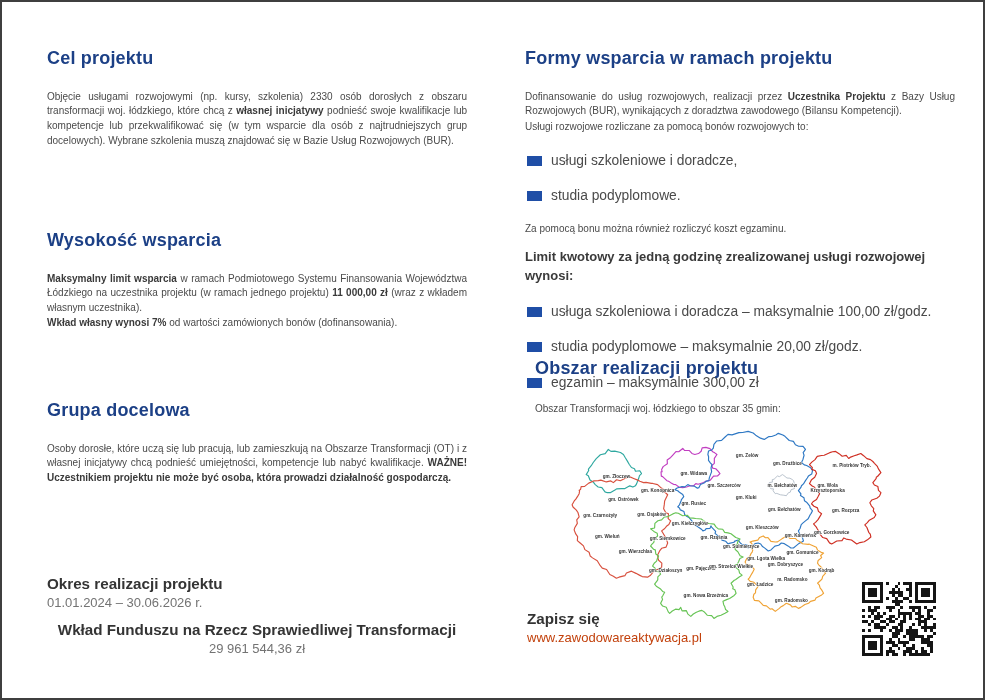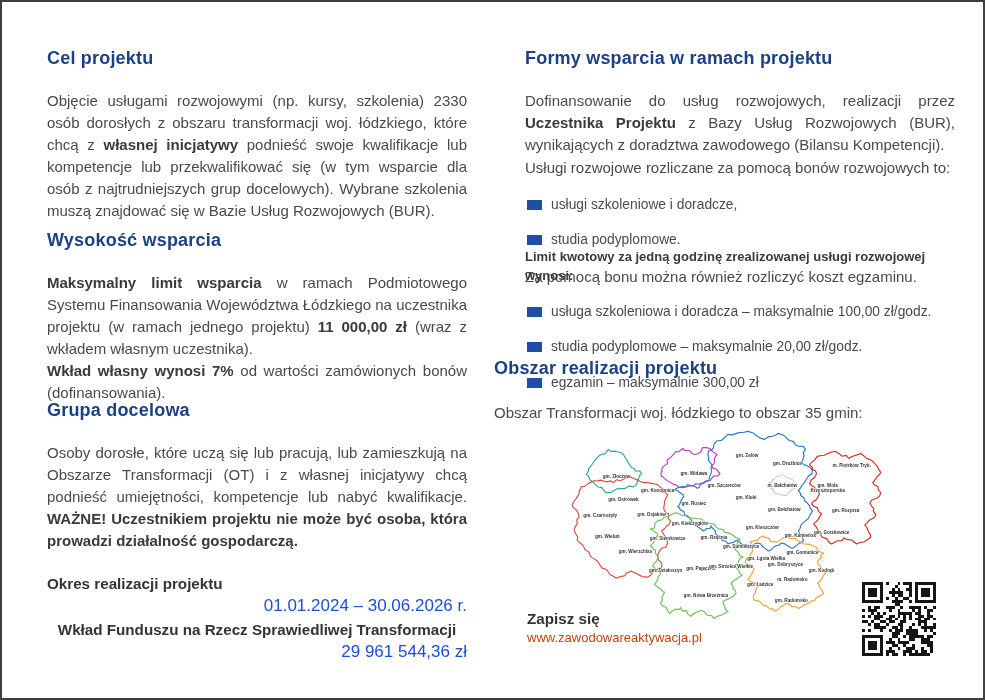--- a/index.html
+++ b/index.html
@@ -9,31 +9,31 @@
     --bullet:#1f4ea6;
   }
   html,body{margin:0;padding:0;background:#fff;}
   #page{
     position:relative;width:985px;height:700px;box-sizing:border-box;
     border:2px solid #3f3f3f;background:#fff;overflow:hidden;
     font-family:"Liberation Sans",sans-serif;
   }
   .abs{position:absolute;}
   h2.sec{font-size:18px;line-height:1.15;font-weight:700;color:var(--navy);margin:0;letter-spacing:.2px;}
-  .body-text{font-size:15px;line-height:1.47;color:var(--body);text-align:justify;margin:0;}
+  .body-text{font-size:10px;line-height:1.47;color:var(--body);text-align:justify;margin:0;}
   .body-text .b{font-weight:700;color:var(--body-bold);}
   .plain{text-align:left;}
   .gap{margin-top:21px;}
   .bullet-row{display:flex;align-items:flex-start;margin:16px 0;}
   .bullet-sq{width:15px;height:10px;background:var(--bullet);margin:5px 9px 0 2px;flex:none;}
   .bullet-label{font-size:13.8px;line-height:1.42;color:var(--body);}
   .bold-line{font-size:13px;line-height:1.45;font-weight:700;color:var(--body-bold);margin:0;}
   .footer-row{display:flex;justify-content:space-between;flex-direction:column;}
   .f-label{font-size:15.2px;font-weight:700;color:#343434;line-height:1.3;}
-  .f-value{font-size:17px;color:#1d4ed8;line-height:1.4;text-align:right;}
+  .f-value{font-size:13px;color:#737373;line-height:1.4;}
   .t-right{text-align:right;}
   .t-center{text-align:center;}
   #map-wrap{z-index:1;}
   #signup{z-index:3;}
   #signup .s-label{font-size:15.2px;font-weight:700;color:#343434;margin-bottom:3px;}
   #signup .s-url{font-size:13px;color:#c2410c;text-decoration:none;display:block;}
   #map-svg text{font-weight:700;fill:#333;paint-order:stroke;stroke:#ffffff;stroke-width:.75px;}
 </style>
 </head>
 <body>
@@ -96,21 +96,21 @@
           <span class="bullet-sq"></span>
           <span class="bullet-label">studia podyplomowe – maksymalnie 20,00 zł/godz.</span>
         </div>
         <div class="bullet-row">
           <span class="bullet-sq"></span>
           <span class="bullet-label">egzamin – maksymalnie 300,00 zł</span>
         </div>
       </div>
   </section>
 
-  <section class="abs" style="left:492px;top:356px;width:430px">
+  <section class="abs" style="left:533px;top:356px;width:430px">
     <h2 class="sec">Obszar realizacji projektu</h2>
     <p class="body-text plain" style="margin-top:23px">Obszar Transformacji woj. łódzkiego to obszar 35 gmin:</p>
   </section>
 
   <div id="map-wrap" class="abs" style="left:551px;top:420px;width:344px;height:248px">
     <svg id="map-svg" viewBox="0 0 342 242" width="344" height="248">
         <path d="M40,38L43.0,34.1L47.1,30.3L51.9,29.2L55,25L57.6,26.9L61.4,26.7L67.1,28.1L70,30L71.6,32.8L74.1,36.9L75.7,39.7L78,43L81.0,44.2L82.0,46.7L86.3,46.2L88,49L86.0,51.0L85.2,53.7L83.1,59.2L82,61L79.4,62.4L76.3,61.2L71.1,64.0L68,64L63.2,64.2L62.0,65.1L56.9,68.0L54,68L51.7,67.2L48.6,63.0L44.9,62.3L42,60L39.9,57.3L36.8,55.3L35.1,51.2L33,50L35.5,46.0L35.2,44.5L38.0,41.2L40,38Z" fill="none" stroke="#2fa8a0" stroke-width="1.15" stroke-linejoin="round"></path>
         <path d="M28,62L31.5,61.7L35.5,58.5L40.4,56.3L45,56L47.6,55.5L53.0,57.3L57.5,56.3L60,58L63.2,55.1L66.9,56.1L71.9,53.7L76,52L80.2,53.8L84.3,55.5L86.4,56.6L90,58L92.5,57.7L97.8,58.8L99.2,58.8L104,60L107.7,63.4L109.6,64.4L110.5,66.8L114,70L111.7,74.8L111.0,76.2L110.7,79.4L110,84L112.2,87.9L114.8,89.0L114.5,93.8L117,96L115.2,99.6L112.8,101.4L111.1,103.6L108,106L109.0,107.6L111.8,112.4L112.6,113.9L114,118L112.4,122.1L108.0,123.3L106.0,125.9L104,130L104.6,134.2L105.0,135.2L108.2,138.0L108,142L105.0,143.9L100.3,145.9L97.0,150.0L94,152L88.7,151.4L86.3,150.2L82.5,148.2L78,146L73.0,147.9L71.5,150.5L65.6,152.0L63,153L60.0,151.0L56.5,149.3L53.3,144.4L49,143L47.0,140.6L44.0,135.7L39.3,132.8L37,131L35.9,127.2L31.7,124.6L30.3,120.9L27,118L24.2,115.6L24.5,111.6L22.6,109.0L21,105L21.6,102.9L24.2,98.5L23.6,95.0L26,92L24.8,87.7L23.2,85.4L19.9,82.2L19,80L21.1,76.2L22.7,74.4L24.6,71.4L26,69L26.4,66.4L26.0,65.5L27.4,64.8L28,62Z" fill="none" stroke="#d8503e" stroke-width="1.15" stroke-linejoin="round"></path>
         <path d="M108,45L109.5,42.1L113.7,39.3L113.5,35.5L117,33L118.9,30.9L122.2,27.2L125.0,27.3L129,24L130.7,26.0L135.6,26.1L138.1,29.0L141,30L144.7,29.1L147.3,26.8L148.3,23.5L152,23L156.0,24.2L158.8,27.3L160.8,28.4L163,30L160.4,33.9L160.4,35.6L160.4,38.8L158,41L158.7,43.6L161.8,44.2L164.1,46.5L166,49L163.5,51.4L159.6,51.5L156.4,55.6L155,56L152.4,56.4L149.7,57.9L144.3,59.6L142,59L139.8,61.1L135.6,61.3L132.7,62.3L129,63L125.5,62.6L122.0,60.0L120.2,59.9L117,58L114.9,56.6L113.2,56.1L111.4,54.2L109,52L107.7,51.5L107.4,47.3L108.5,47.2L108,45Z" fill="none" stroke="#c13ec1" stroke-width="1.15" stroke-linejoin="round"></path>
         <path d="M160,20L162.8,16.6L167.6,16.0L171.1,12.6L174,10L178.0,10.5L184.8,8.3L188.5,8.2L194,7L199.0,8.6L201.5,10.8L206.3,13.8L210,15L214.7,12.2L217.4,12.1L221.5,10.6L224,9L228.5,10.7L230.6,12.0L234.9,16.1L239,17L241.0,20.4L244.2,21.8L248.6,22.0L251,25L248.7,28.2L249.6,30.8L248.5,34.9L247,38L249.8,40.4L252.2,41.0L256.1,43.1L258,46L257.2,49.5L253.9,51.5L252.8,53.4L251,56L249.0,59.3L247.0,61.1L246.6,62.5L244,66L246.5,69.1L246.0,70.8L249.5,73.0L250,76L252.1,77.5L255.3,81.3L255.6,83.1L258,86L256.5,88.8L255.8,89.7L253.7,93.9L251,96L248.3,98.3L246.8,99.7L245.6,103.6L244,106L245.3,109.2L246.6,110.1L248.0,112.7L249,116L247.0,117.2L244.6,118.4L241.6,120.9L239,123L236.5,123.0L233.6,120.9L230.0,118.7L227,118L224.4,120.2L220.6,121.1L216.7,124.9L214,126L210.6,123.1L208.3,121.6L206.5,119.0L204,118L200.9,118.6L199.9,119.5L196.3,121.7L194,123L192.8,119.8L187.9,119.4L186.2,118.0L184,115L180.3,116.4L180.1,117.3L175.2,118.4L174,119L171.8,116.3L167.9,115.2L167.0,112.6L164,111L161.1,108.4L161.7,106.4L157.7,102.2L157,101L156.1,103.5L152.1,103.8L151.4,105.1L149,106L147.9,104.6L142.6,100.8L141.0,100.6L139,98L138.2,96.2L135.1,92.6L132.9,91.5L131,90L130.2,86.8L126.6,85.1L125.7,83.3L124,82L125.7,80.0L127.5,75.8L127.5,75.2L130,72L129.0,69.7L125.7,67.5L124.0,66.1L121,65L123.4,63.3L128.2,61.9L131.1,62.2L134,60L136.4,61.1L140.7,61.5L143.6,63.5L145,63L146.6,59.9L150.7,58.2L151.9,56.7L155,56L155.4,53.3L157.7,47.1L157.1,43.4L158,40L156.6,38.6L154.6,35.9L154.7,32.3L154,30L154.6,26.6L157.8,25.5L159.4,23.6L160,20Z" fill="none" stroke="#2e78c4" stroke-width="1.15" stroke-linejoin="round"></path>

